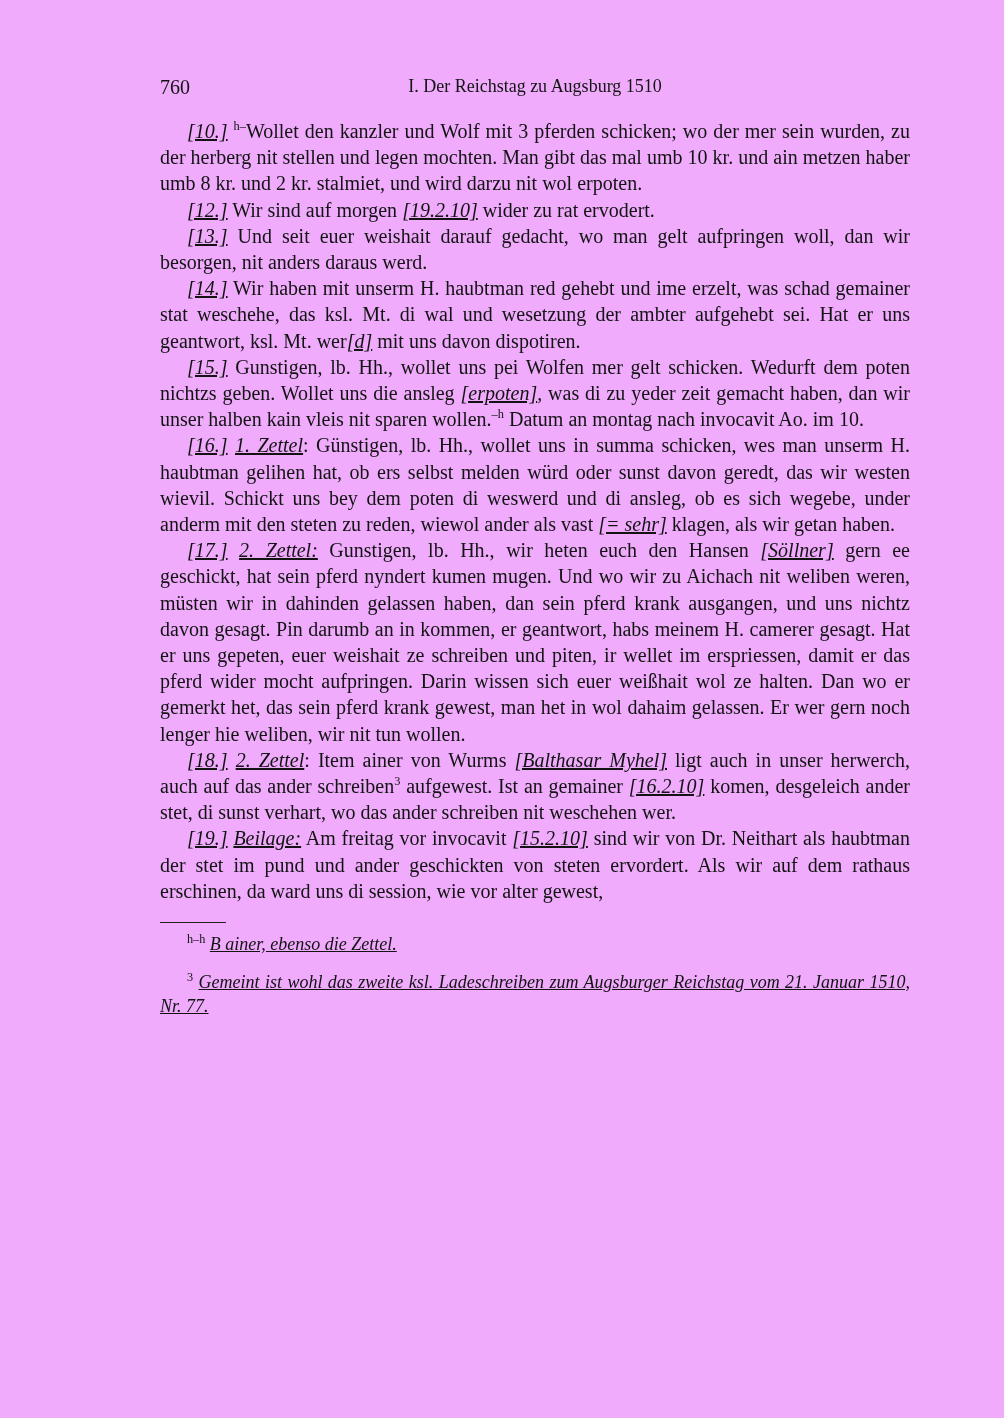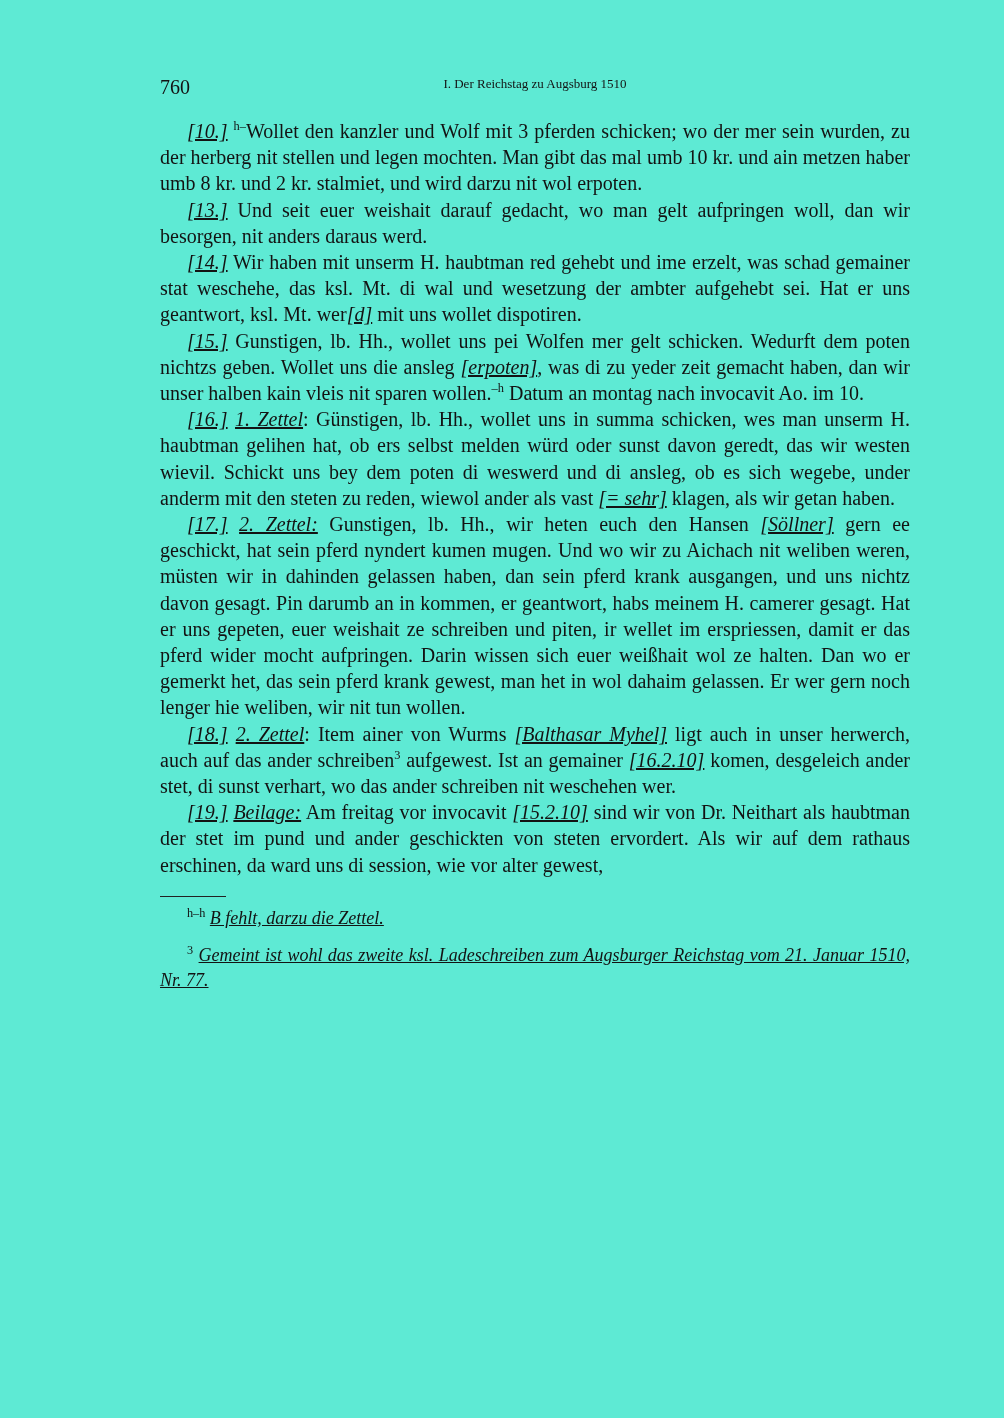--- a/index.html
+++ b/index.html
@@ -4,21 +4,21 @@
 <style>
   html, body {
     margin: 0;
     padding: 0;
     background: #ffffff;
   }
   .page {
     position: relative;
     width: 1004px;
     height: 1418px;
-    background: #5eead4;
+    background: #f0abfc;
     font-family: "Liberation Serif", serif;
     color: #131313;
     overflow: hidden;
   }
   .content {
     position: absolute;
     left: 160px;
     top: 76px;
     width: 750px;
   }
@@ -29,21 +29,21 @@
     font-size: 20px;
   }
   .page-number {
     position: absolute;
     left: 0;
     top: 0;
   }
   .running-head {
     display: block;
     text-align: center;
-    font-size: 13px;
+    font-size: 18px;
   }
   .body-text p {
     margin: 0;
     font-size: 20px;
     line-height: 26.2px;
     text-align: justify;
     hyphens: none;
   }
   .body-text p.indent {
     text-indent: 27px;
@@ -81,30 +81,31 @@
 <div class="page">
   <div class="content">
 
     <header class="page-header">
       <span class="page-number">760</span>
       <span class="running-head">I. Der Reichstag zu Augsburg 1510</span>
     </header>
 
     <main class="body-text" id="body-container">
         <p class="indent"><em>[10.]</em><span> </span><sup>h–</sup><span>Wollet den kanzler und Wolf mit 3 pferden schicken; wo der mer sein wurden, zu der herberg nit stellen und legen mochten. Man gibt das mal umb 10 kr. und ain metzen haber umb 8 kr. und 2 kr. stalmiet, und wird darzu nit wol erpoten.</span></p>
+        <p class="indent"><em>[12.]</em><span> Wir sind auf morgen </span><em>[19.2.10]</em><span> wider zu rat ervodert.</span></p>
         <p class="indent"><em>[13.]</em><span> Und seit euer weishait darauf gedacht, wo man gelt aufpringen woll, dan wir besorgen, nit anders daraus werd.</span></p>
-        <p class="indent"><em>[14.]</em><span> Wir haben mit unserm H. haubtman red gehebt und ime erzelt, was schad gemainer stat weschehe, das ksl. Mt. di wal und wesetzung der ambter aufgehebt sei. Hat er uns geantwort, ksl. Mt. wer</span><em>[d]</em><span> mit uns wollet dispotiren.</span></p>
+        <p class="indent"><em>[14.]</em><span> Wir haben mit unserm H. haubtman red gehebt und ime erzelt, was schad gemainer stat weschehe, das ksl. Mt. di wal und wesetzung der ambter aufgehebt sei. Hat er uns geantwort, ksl. Mt. wer</span><em>[d]</em><span> mit uns davon dispotiren.</span></p>
         <p class="indent"><em>[15.]</em><span> Gunstigen, lb. Hh., wollet uns pei Wolfen mer gelt schicken. Wedurft dem poten nichtzs geben. Wollet uns die ansleg </span><em>[erpoten]</em><span>, was di zu yeder zeit gemacht haben, dan wir unser halben kain vleis nit sparen wollen.</span><sup>–h</sup><span> Datum an montag nach invocavit Ao. im 10.</span></p>
         <p class="indent"><em>[16.]</em><span> </span><em>1. Zettel</em><span>: Günstigen, lb. Hh., wollet uns in summa schicken, wes man unserm H. haubtman gelihen hat, ob ers selbst melden würd oder sunst davon geredt, das wir westen wievil. Schickt uns bey dem poten di weswerd und di ansleg, ob es sich wegebe, under anderm mit den steten zu reden, wiewol ander als vast </span><em>[= sehr]</em><span> klagen, als wir getan haben.</span></p>
         <p class="indent"><em>[17.]</em><span> </span><em>2. Zettel:</em><span> Gunstigen, lb. Hh., wir heten euch den Hansen </span><em>[Söllner]</em><span> gern ee geschickt, hat sein pferd nyndert kumen mugen. Und wo wir zu Aichach nit weliben weren, müsten wir in dahinden gelassen haben, dan sein pferd krank ausgangen, und uns nichtz davon gesagt. Pin darumb an in kommen, er geantwort, habs meinem H. camerer gesagt. Hat er uns gepeten, euer weishait ze schreiben und piten, ir wellet im erspriessen, damit er das pferd wider mocht aufpringen. Darin wissen sich euer weißhait wol ze halten. Dan wo er gemerkt het, das sein pferd krank gewest, man het in wol dahaim gelassen. Er wer gern noch lenger hie weliben, wir nit tun wollen.</span></p>
         <p class="indent"><em>[18.]</em><span> </span><em>2. Zettel</em><span>: Item ainer von Wurms </span><em>[Balthasar Myhel]</em><span> ligt auch in unser herwerch, auch auf das ander schreiben</span><sup>3</sup><span> aufgewest. Ist an gemainer </span><em>[16.2.10]</em><span> komen, desgeleich ander stet, di sunst verhart, wo das ander schreiben nit weschehen wer.</span></p>
         <p class="indent"><em>[19.]</em><span> </span><em>Beilage:</em><span> Am freitag vor invocavit </span><em>[15.2.10]</em><span> sind wir von Dr. Neithart als haubtman der stet im pund und ander geschickten von steten ervordert. Als wir auf dem rathaus erschinen, da ward uns di session, wie vor alter gewest,</span></p>
       </main>
 
     <div class="footnote-rule"></div>
 
     <section class="footnotes" id="footnotes-container">
-        <p><sup>h–h</sup><span> </span><em>B fehlt, darzu die Zettel.</em></p>
+        <p><sup>h–h</sup><span> </span><em>B ainer, ebenso die Zettel.</em></p>
         <p><sup>3</sup><span>  </span><em>Gemeint ist wohl das zweite ksl. Ladeschreiben zum Augsburger Reichstag vom 21. Januar 1510, Nr. 77.</em></p>
       </section>
 
   </div>
 </div>
 
 </body></html>

